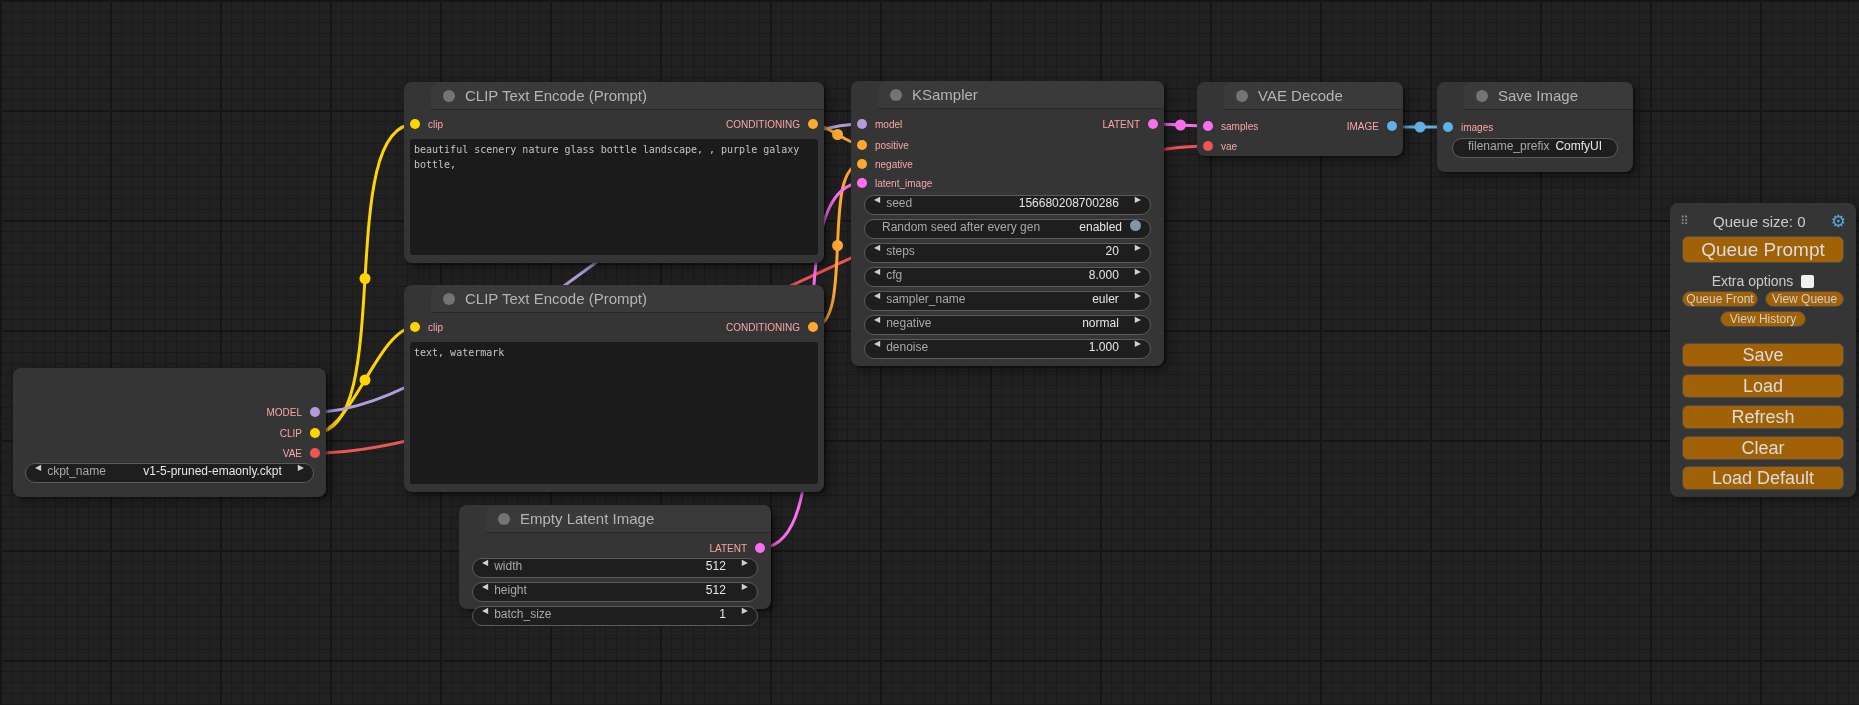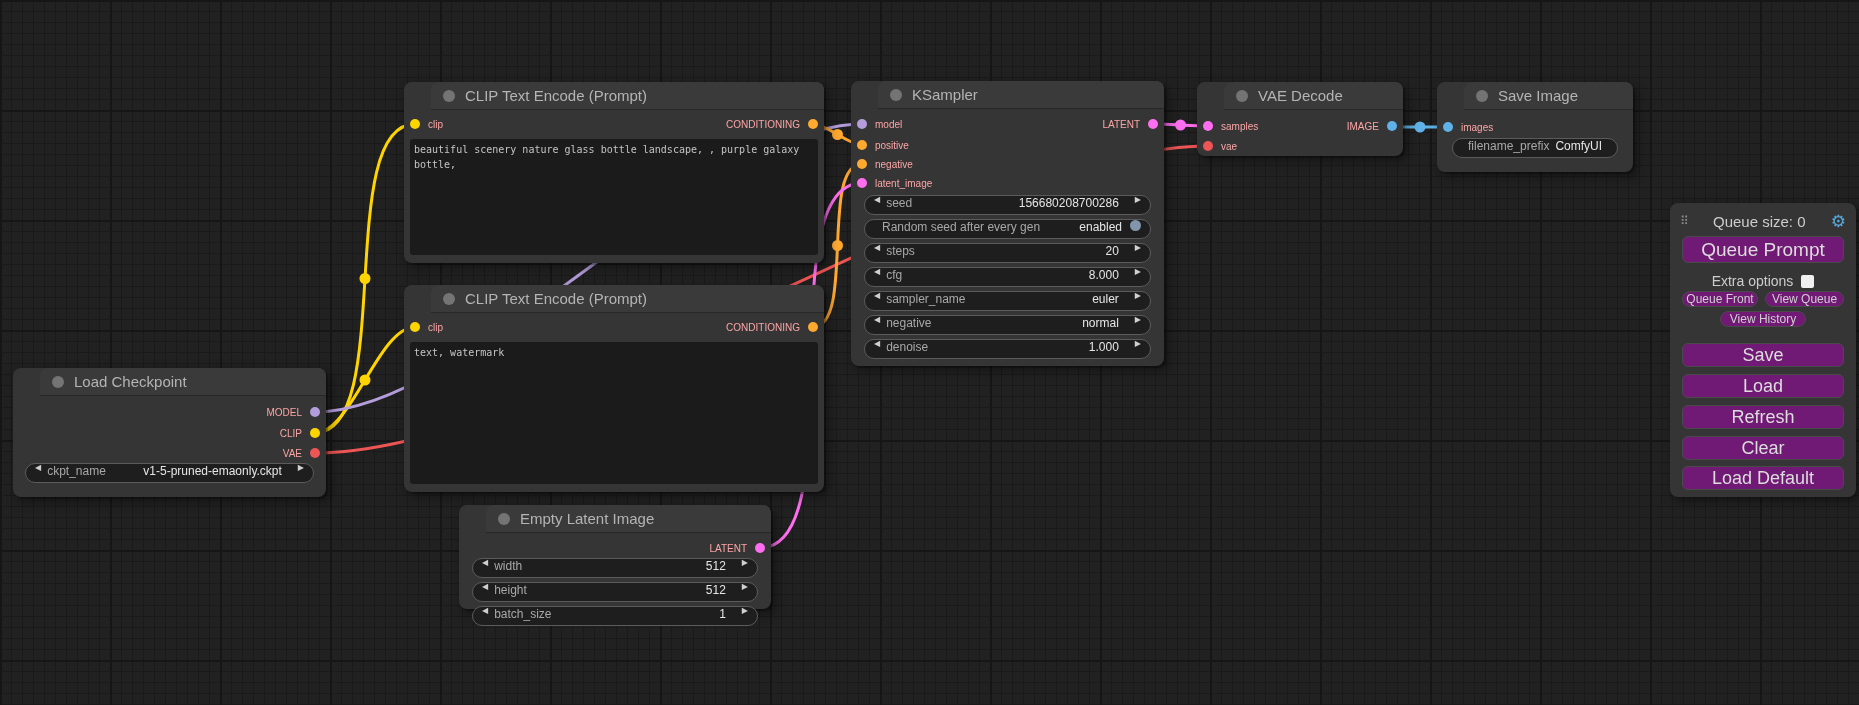--- a/index.html
+++ b/index.html
@@ -63,21 +63,21 @@
     box-shadow:3px 3px 10px rgba(0,0,0,.5);
   }
   .menu-header{ position:absolute; left:0; right:0; top:8px; height:20px;
     display:flex; align-items:center; padding:0 10px; }
   .drag-handle{ color:#8a8a8a; font-size:12px; letter-spacing:-1px; }
   .queue-size{ flex:1; text-align:center; color:#cccccc; font-size:15px; }
   .gear{ color:#55abdf; font-size:17px; line-height:1; }
 
   .btn{
     position:absolute; left:12px; right:12px;
-    background:#701a75; border:1px solid #4a4a4a; border-radius:6px;
+    background:#a16207; border:1px solid #4a4a4a; border-radius:6px;
     color:#dcdcdc; display:flex; align-items:center; justify-content:center;
     font-size:18px; cursor:pointer;
   }
   .btn.big{ font-size:19px; }
   .btn.small{ font-size:12px; border-radius:9px; color:#cfcfcf; }
 
   .extra-row{ position:absolute; left:0; right:0; top:70px; height:16px;
     display:flex; align-items:center; justify-content:center; gap:8px;
     color:#cccccc; font-size:14px; }
   .checkbox{ width:13px; height:13px; background:#f0f0f0; border-radius:2px; }
@@ -97,24 +97,20 @@
     <path d="M 813 327 C 855.5514394586129 327, 819.4485605413871 164, 862 164" stroke="#ffa931" stroke-width="3" fill="none"></path>
     <circle cx="837.5" cy="245.5" r="5.5" fill="#ffa931"></circle>
     <path d="M 760 548 C 854.7460421336955 548, 767.2539578663045 183, 862 183" stroke="#ff6ef0" stroke-width="3" fill="none"></path>
     <path d="M 1153 124 C 1166.759087905817 124, 1194.240912094183 126, 1208 126" stroke="#ff6ef0" stroke-width="3" fill="none"></path>
     <circle cx="1180.5" cy="125" r="5.5" fill="#ff6ef0"></circle>
     <path d="M 1392 127 C 1406 127, 1434 127, 1448 127" stroke="#5fb2e8" stroke-width="3" fill="none"></path>
     <circle cx="1420" cy="127" r="5.5" fill="#5fb2e8"></circle>
   </svg>
 
 <div class="node" style="left:13px;top:368px;width:313px;height:129px;">
-  <div class="node-title">
-    <span class="title-dot"></span>
-    <span>Load Checkpoint</span>
-  </div>
   <div class="slot out" style="top:36px">
     <span class="dot" style="background: rgb(179, 157, 219);"></span>
     <span>MODEL</span>
   </div>
   <div class="slot out" style="top:57px">
     <span class="dot" style="background: rgb(255, 213, 0);"></span>
     <span>CLIP</span>
   </div>
   <div class="slot out" style="top:77px">
     <span class="dot" style="background: rgb(238, 85, 85);"></span>

